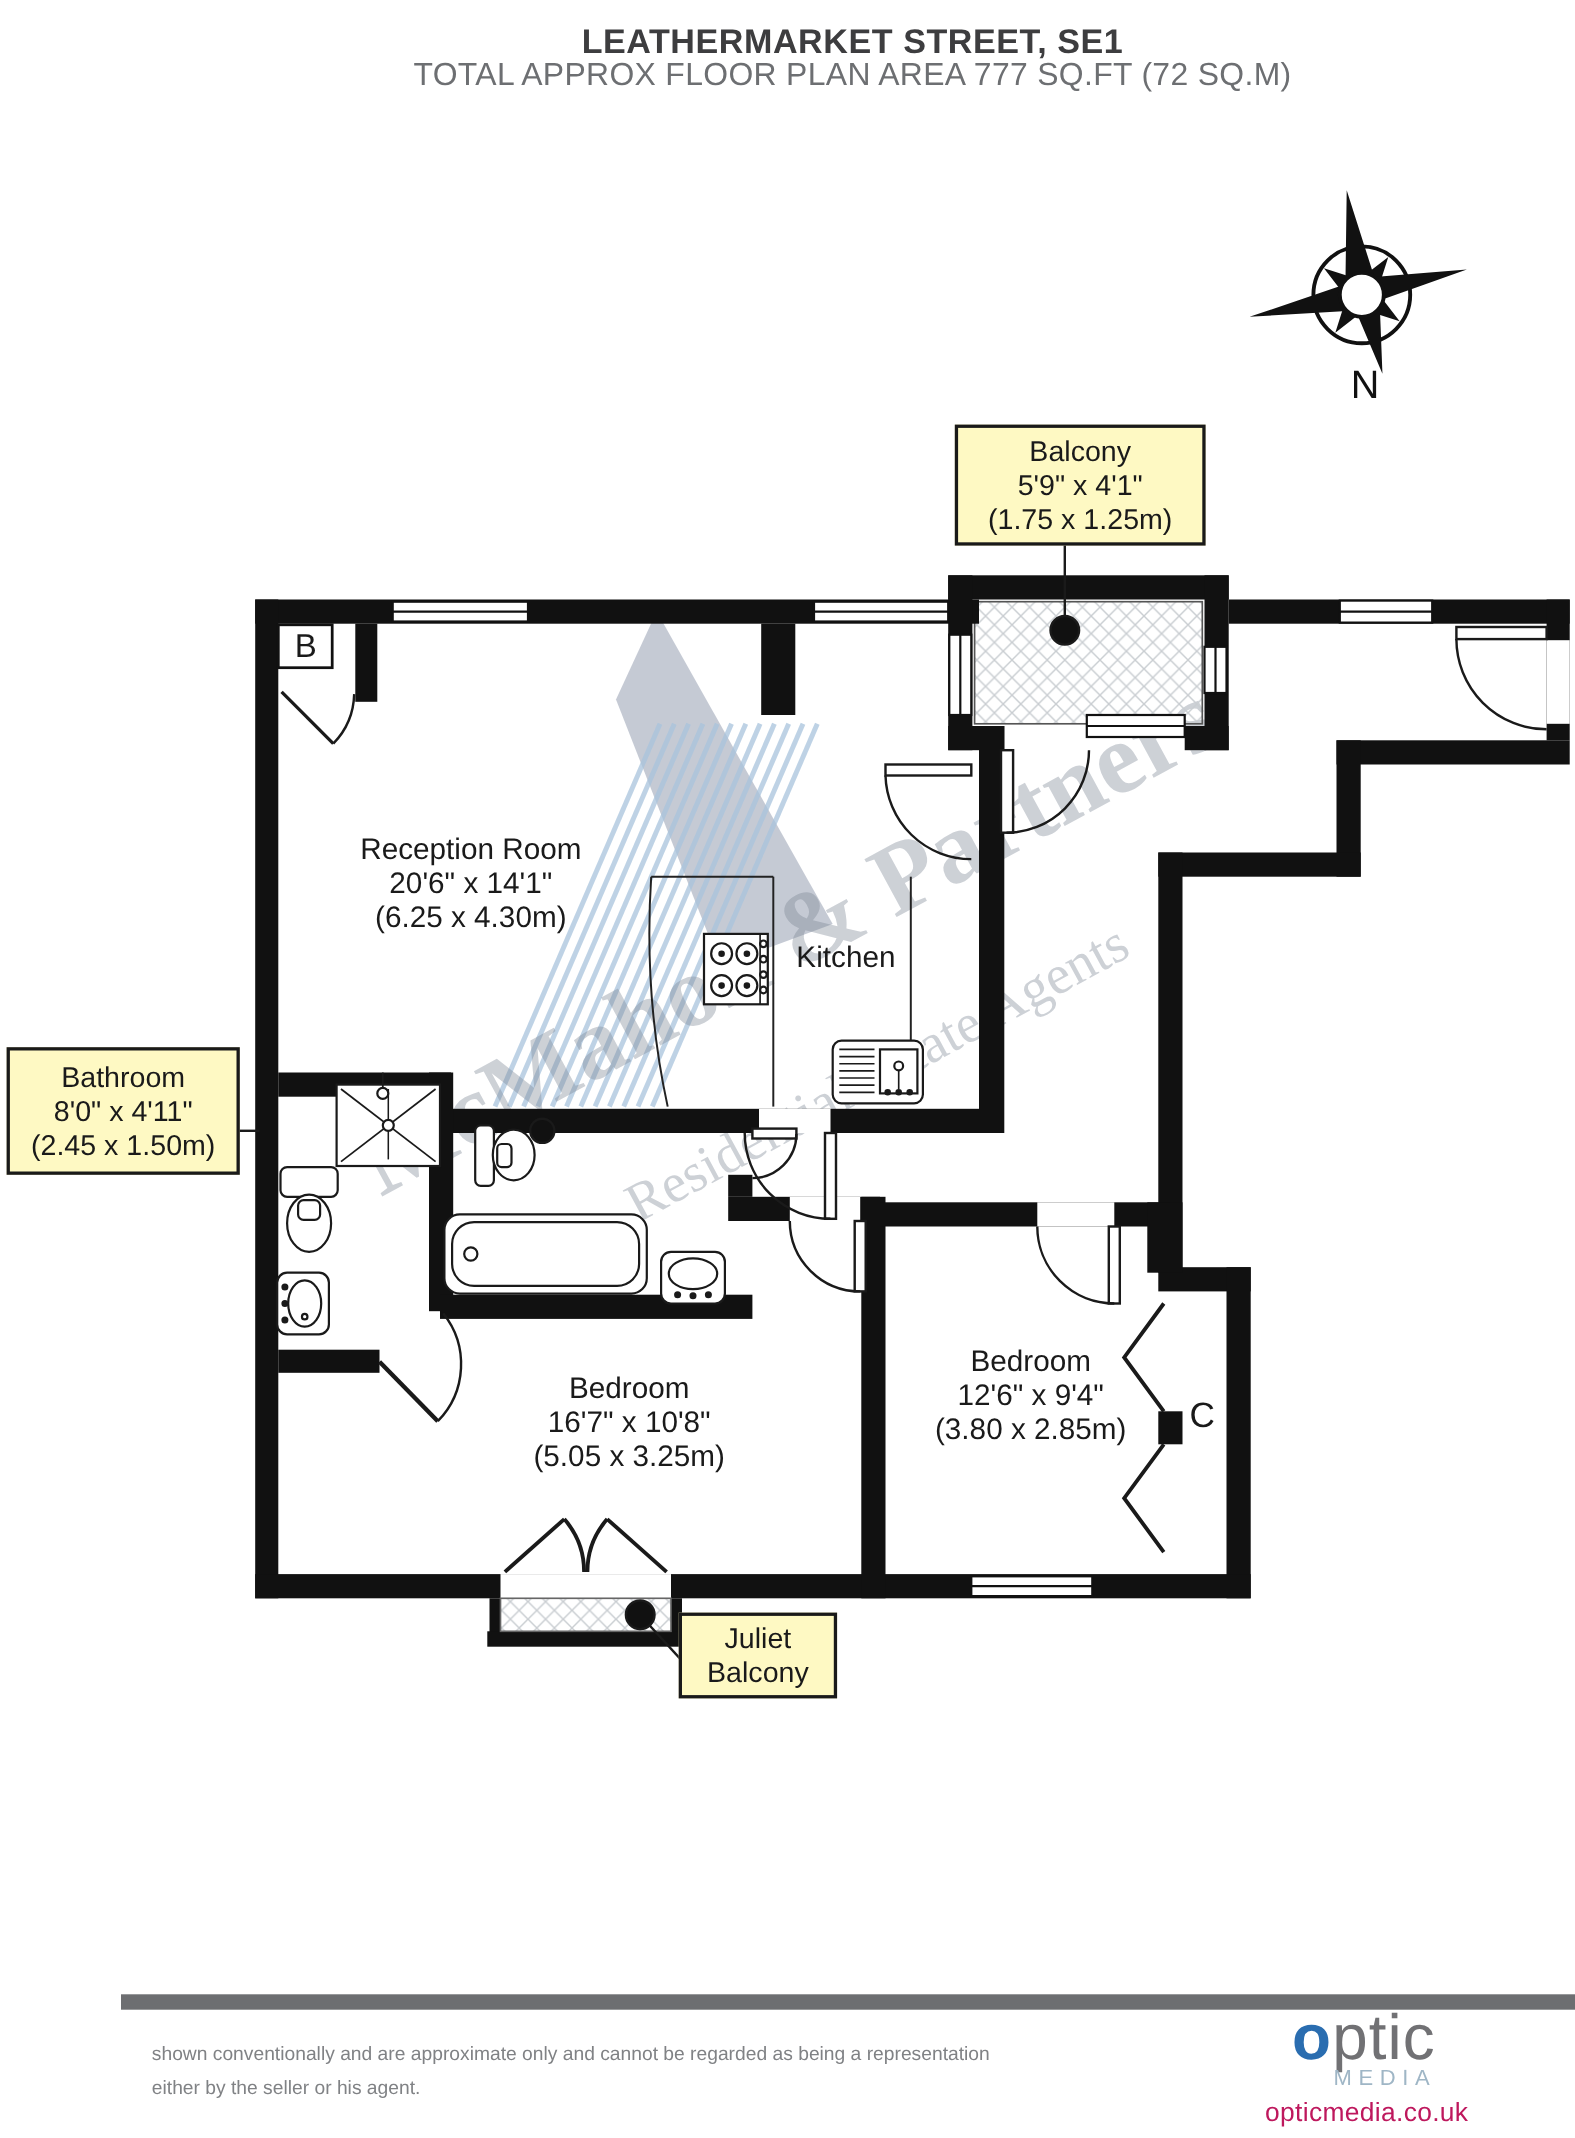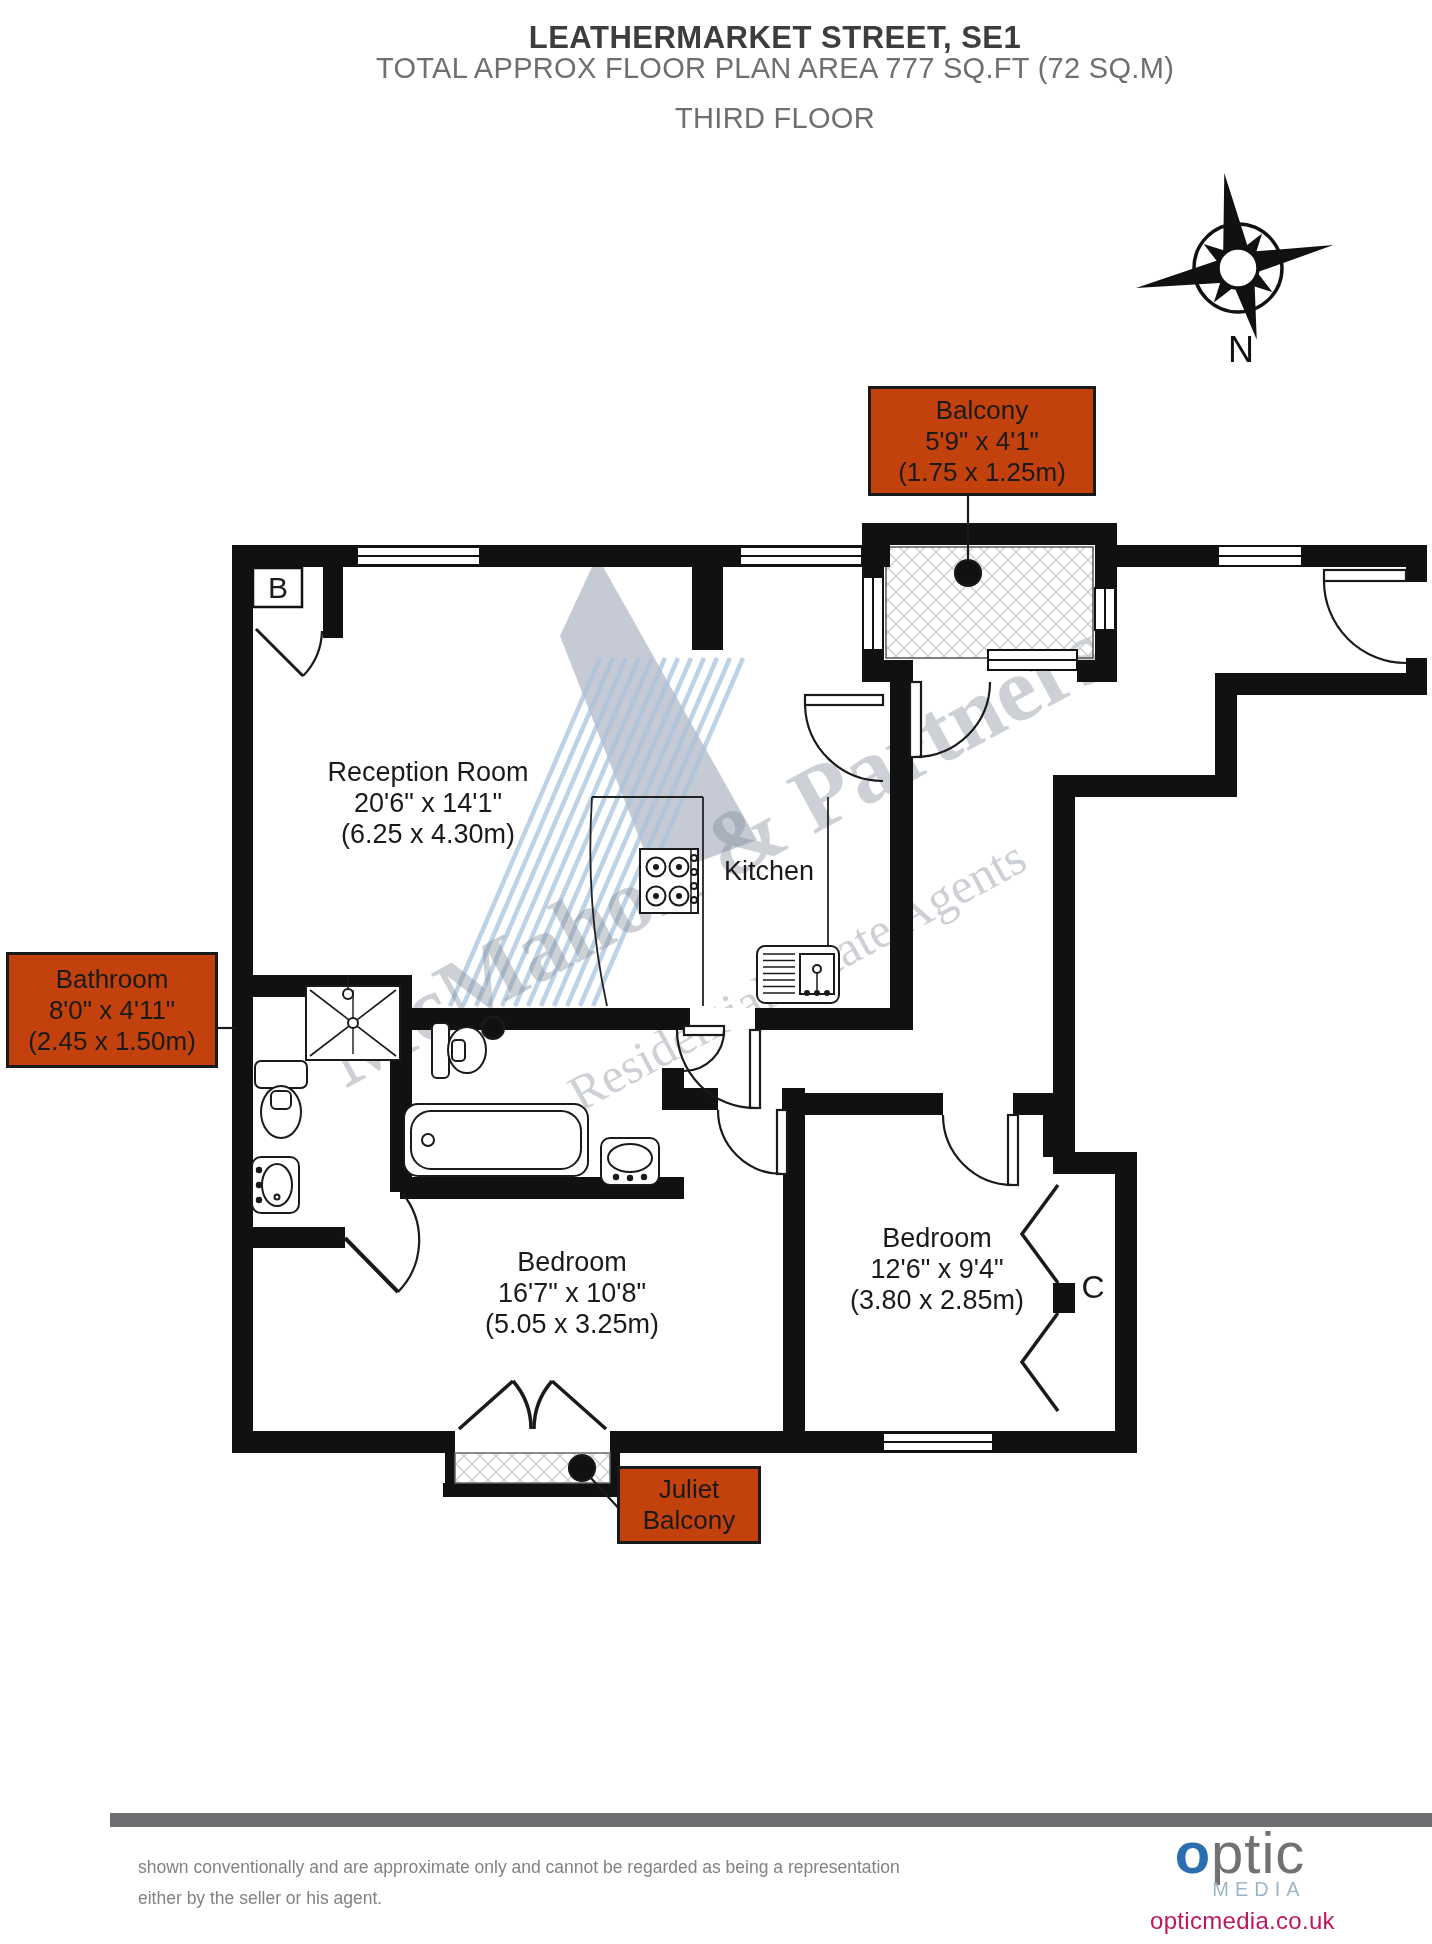--- a/index.html
+++ b/index.html
@@ -5,40 +5,39 @@
   html,body{margin:0;padding:0;background:#fff;}
   .page{position:relative;width:1432px;height:1944px;background:#fff;overflow:hidden;
         font-family:"Liberation Sans",sans-serif;color:#231f20;}
   .hdr{position:absolute;left:0;right:0;text-align:center;padding-left:118px;}
   .hdr1{top:20px;font-size:31px;font-weight:700;color:#3d3d3f;letter-spacing:.5px;}
   .hdr2{top:52px;font-size:29px;font-weight:400;color:#6d6f72;letter-spacing:.3px;}
   .hdr3{top:102px;font-size:29px;font-weight:400;color:#6d6f72;letter-spacing:.3px;}
   svg.plan{position:absolute;left:0;top:0;}
   .roomlbl{position:absolute;transform:translate(-50%,-50%);text-align:center;
            font-size:27px;line-height:31px;color:#1a1a1a;white-space:nowrap;}
-  .lblbox{position:absolute;background:#c2410c;border:3px solid #1a1a1a;text-align:center;
+  .lblbox{position:absolute;background:#fef9c3;border:3px solid #1a1a1a;text-align:center;
           font-size:26px;line-height:31px;color:#1a1a1a;display:flex;flex-direction:column;
           justify-content:center;white-space:nowrap;}
   .letter{position:absolute;transform:translate(-50%,-50%);font-size:31px;color:#1a1a1a;}
   .footbar{position:absolute;left:110px;right:0;top:1813px;height:14px;background:#6d6e71;}
   .disc{position:absolute;left:138px;top:1852px;font-size:17.5px;line-height:30.5px;color:#808285;}
   .logo{position:absolute;left:1150px;top:1824px;width:180px;text-align:center;}
   .logo .word{font-size:58px;letter-spacing:1px;line-height:58px;color:#717174;font-weight:500;}
   .logo .word .o{color:#2a6db0;font-weight:700;}
   .logo .media{font-size:20px;letter-spacing:6px;color:#9fb6c6;margin-top:-4px;padding-left:38px;}
   .logo .site{font-size:24px;color:#be185d;margin-top:6px;letter-spacing:.3px;}
 </style>
 </head>
 <body>
 
 <div class="page">
 
   <div class="hdr hdr1">LEATHERMARKET STREET, SE1</div>
   <div class="hdr hdr2">TOTAL APPROX FLOOR PLAN AREA 777 SQ.FT (72 SQ.M)</div>
-  <div class="hdr hdr3">THIRD FLOOR</div>
 
   <svg class="plan" width="1432" height="1944" viewBox="0 0 1432 1944">
     <defs>
       <pattern id="lattice" width="16" height="16" patternUnits="userSpaceOnUse">
         <path d="M0,16 L16,0 M0,0 L16,16" stroke="#c9cdd1" stroke-width="1.3" fill="none"></path>
       </pattern>
     </defs>
 
     <g>
       <polygon points="597,556 757,840 655,878 560,636" fill="#b7bdc9" opacity="0.8"></polygon>

